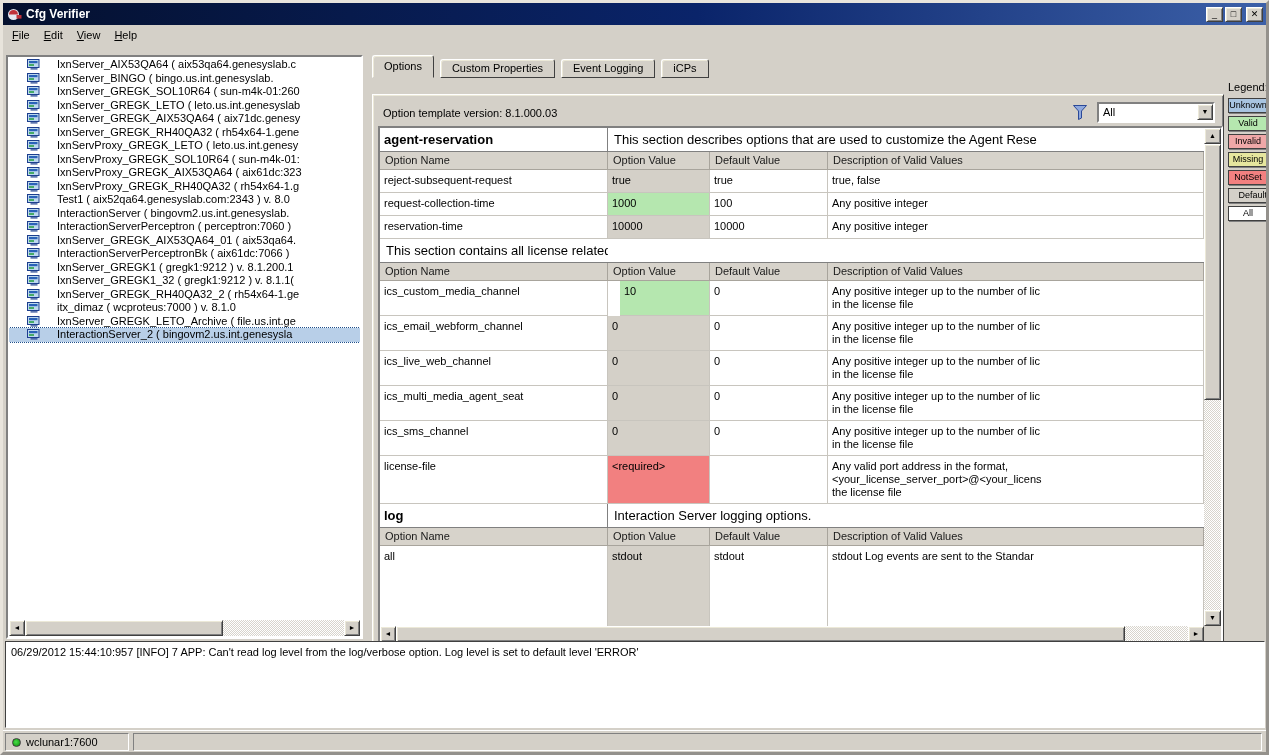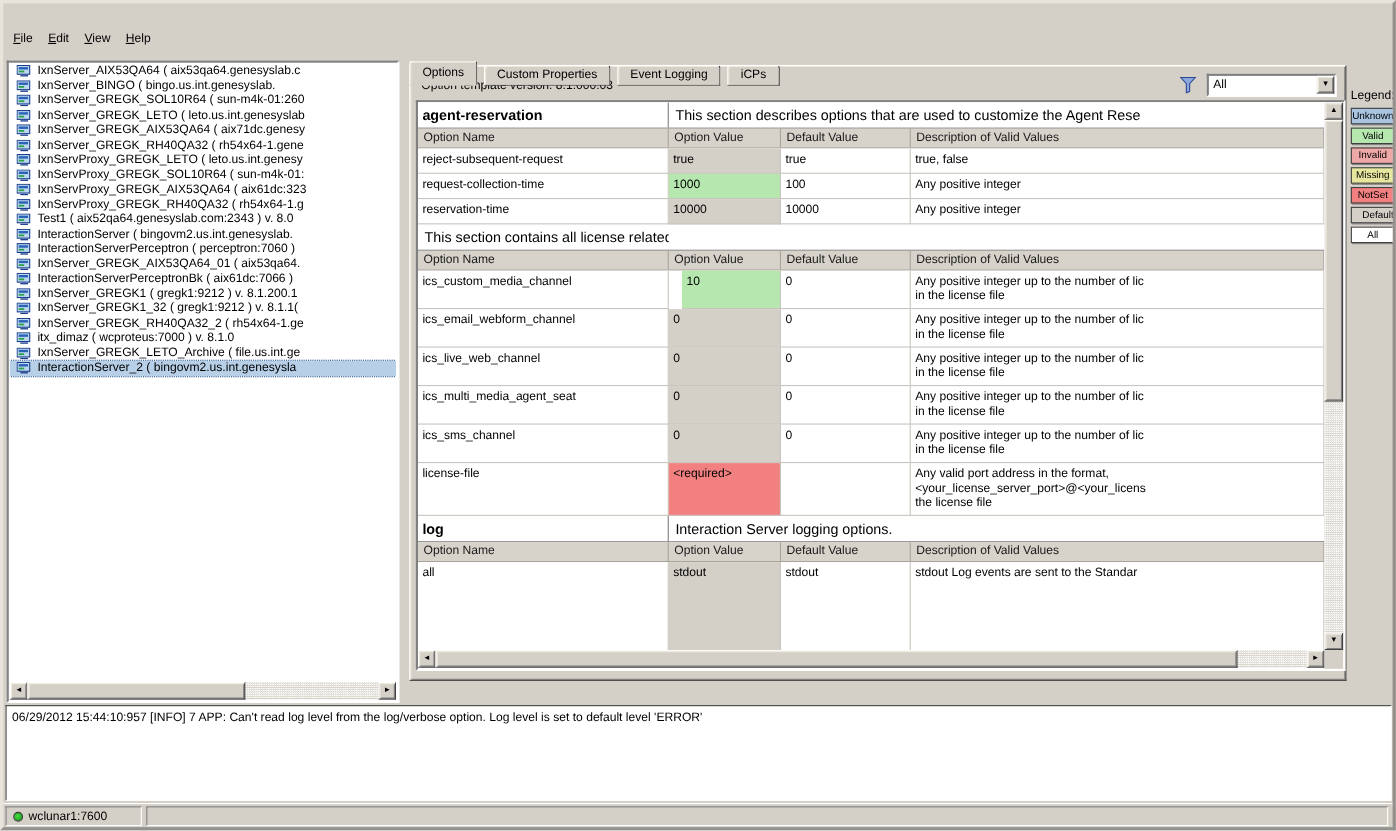--- a/index.html
+++ b/index.html
@@ -17,21 +17,21 @@
     font-size:9px;line-height:13px;text-align:center;color:#000;padding:0;}
   .winbtn.close{margin-left:4px;}
 
   
   .menubar{position:absolute;left:0;top:22px;right:0;height:19px;display:flex;align-items:center;font-size:11px;padding-left:2px;}
   .menu-item{padding:2px 7px;}
 
   
   .listbox{position:absolute;left:3px;top:52px;width:357px;height:584px;background:#fff;border:2px solid;border-color:#808080 #fff #fff #808080;}
   .list-viewport{position:absolute;left:1px;top:1px;right:1px;bottom:18px;overflow:hidden;}
-  .list-item{height:13.5px;display:flex;align-items:center;font-size:11px;line-height:13px;padding-left:6px;white-space:nowrap;gap:5px;overflow:hidden;}
+  .list-item{height:13.5px;display:flex;align-items:center;font-size:11px;line-height:13px;padding-left:18px;white-space:nowrap;gap:16px;overflow:hidden;}
   .list-item.selected{background:#b8cfe8;outline:1px dotted #20508c;}
   .li-ic{flex:0 0 14px;}
   .list-hsb{position:absolute;left:1px;right:1px;bottom:1px;height:16px;}
 
   
   .sb-btn{width:16px;height:16px;background:#d4d0c8;border:1px solid;border-color:#fff #404040 #404040 #fff;
     box-shadow:inset 1px 1px 0 #ece9d8,inset -1px -1px 0 #808080;font-size:7px;line-height:14px;text-align:center;flex:0 0 16px;}
   .sb-h{display:flex;flex-direction:row;height:16px;width:100%;}
   .sb-v{display:flex;flex-direction:column;width:17px;height:100%;}
   .sb-v .sb-btn{width:17px;flex:0 0 16px;}
@@ -39,21 +39,21 @@
   .sb-thumb{position:absolute;background:#d4d0c8;border:1px solid;border-color:#fff #404040 #404040 #fff;
     box-shadow:inset 1px 1px 0 #ece9d8,inset -1px -1px 0 #808080;}
   .sb-h .sb-thumb{top:0;height:100%;}
   .sb-v .sb-thumb{left:0;width:100%;}
 
   
   .tabstrip{position:absolute;left:369px;top:52px;height:23px;display:flex;align-items:flex-end;gap:6px;z-index:3;}
   .tab{height:19px;padding:0 11px;background:#d4d0c8;border:1px solid;border-color:#fff #404040 #404040 #fff;
     border-radius:3px 3px 0 0;font-size:11px;line-height:17px;box-shadow:inset 1px 1px 0 #ece9d8;}
   .tab.active{height:23px;line-height:21px;border-bottom:1px solid #d4d0c8;position:relative;z-index:4;}
-  .tabpanel{position:absolute;left:369px;top:56px;width:852px;height:560px;background:#d4d0c8;border:1px solid;
+  .tabpanel{position:absolute;left:369px;top:91px;width:852px;height:560px;background:#d4d0c8;border:1px solid;
     border-color:#fff #404040 #404040 #fff;box-shadow:inset 1px 1px 0 #ece9d8,inset -1px -1px 0 #808080;}
   .version-label{position:absolute;left:10px;top:12px;font-size:11px;}
   .funnel{position:absolute;right:134px;top:9px;}
   .combo{position:absolute;right:8px;top:7px;width:118px;height:21px;background:#fff;border:2px solid;border-color:#808080 #fff #fff #808080;}
   .combo-text{position:absolute;left:4px;top:2px;font-size:11px;line-height:13px;}
   .combo-btn{position:absolute;right:0;top:0;width:16px;height:16px;background:#d4d0c8;border:1px solid;
     border-color:#fff #404040 #404040 #fff;box-shadow:inset 1px 1px 0 #ece9d8,inset -1px -1px 0 #808080;
     font-size:7px;line-height:14px;text-align:center;}
 
   
@@ -86,20 +86,33 @@
   .status-left{position:absolute;left:2px;top:2px;width:124px;height:18px;border:1px solid;border-color:#808080 #fff #fff #808080;
     display:flex;align-items:center;gap:5px;padding-left:6px;font-size:11px;white-space:nowrap;}
   .led{width:9px;height:9px;border-radius:50%;background:radial-gradient(circle at 3px 3px,#49e049,#0a8a0a);border:1px solid #3c3c3c;flex:0 0 9px;}
   .status-field{position:absolute;left:130px;top:2px;right:4px;height:18px;border:1px solid;border-color:#808080 #fff #fff #808080;background:#d4d0c8;}
 </style>
 </head>
 <body>
 
 <div class="window">
 
+  <div class="titlebar">
+    <span style="display:inline-flex;">
+      <svg width="15" height="13" viewBox="0 0 15 13">
+          <circle cx="6.5" cy="6.5" r="5.5" fill="#e4e8f0"></circle>
+          <path d="M2 6.5 a4.5 4.5 0 0 1 9 0 z" fill="#c03038"></path>
+          <rect x="9.5" y="7" width="5" height="3.6" fill="#c03038"></rect>
+        </svg>
+    </span>
+    <span class="title-text">Cfg Verifier</span>
+    <span class="winbtn">_</span>
+    <span class="winbtn">□</span>
+    <span class="winbtn close">✕</span>
+  </div>
 
   <div class="menubar">
       <div class="menu-item"><u>F</u>ile</div>
       <div class="menu-item"><u>E</u>dit</div>
       <div class="menu-item"><u>V</u>iew</div>
       <div class="menu-item"><u>H</u>elp</div>
     </div>
 
   <div class="listbox">
     <div class="list-viewport">

